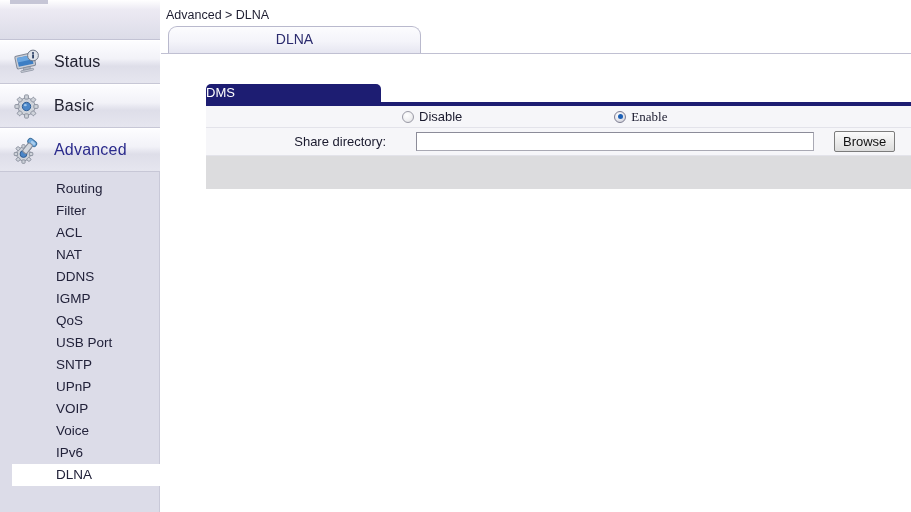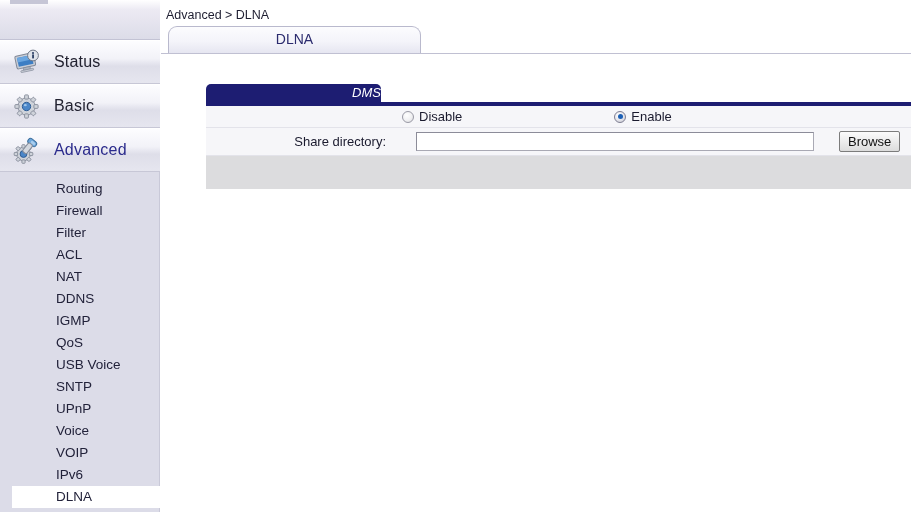--- a/index.html
+++ b/index.html
@@ -171,24 +171,23 @@
   .panel-tab {
     position: absolute;
     left: 0;
     top: 0;
     width: 175px;
     height: 18px;
     background: #1d1d72;
     border-radius: 5px 5px 0 0;
     color: #ffffff;
     font-size: 13px;
-    text-align: right;
+    text-align: left;
     line-height: 18px;
     cursor: pointer;
-    font-style: italic;
   }
   .panel-rule {
     position: absolute;
     left: 0;
     top: 18px;
     right: 0;
     height: 4px;
     background: #1d1d72;
   }
   .panel-body {
@@ -213,21 +212,21 @@
     width: 100%;
   }
   .radio-opt {
     display: flex;
     align-items: center;
     cursor: pointer;
     font-size: 13px;
     color: #1a1a2e;
   }
   .radio-opt.disable-opt { margin-left: 196px; }
-  .radio-opt.enable-opt  { margin-left: 152px; }
+  .radio-opt.enable-opt  { margin-left: 152px; font-family: Liberation Serif, serif; }
   .radio-dot {
     width: 12px;
     height: 12px;
     border-radius: 50%;
     box-sizing: border-box;
     margin-right: 5px;
     background: radial-gradient(circle at 38% 34%, #ffffff 0%, #f0f0f2 55%, #d7d7db 100%);
     border: 1px solid #9a9aa6;
     position: relative;
   }
@@ -267,21 +266,20 @@
     border-top-color: #8c8c99;
     border-left-color: #8c8c99;
     background: #ffffff;
     font-family: "Liberation Sans", sans-serif;
     font-size: 12px;
     padding: 0 3px;
     color: #111;
     outline: none;
   }
   .browse-btn {
-    margin-left: 5px;
     height: 21px;
     padding: 0 8px;
     box-sizing: border-box;
     background: linear-gradient(to bottom, #fbfbfb 0%, #ececec 50%, #dcdcdc 100%);
     border: 1px solid #7c7c7c;
     border-radius: 2px;
     font-family: "Liberation Sans", sans-serif;
     font-size: 13px;
     color: #111;
     cursor: pointer;
@@ -374,32 +372,31 @@
               <rect x="16.6" y="5.2" width="5" height="2.6" rx="1.2" fill="#a8cdee"></rect>
             </g>
           </svg>
         </span>
         <span class="nav-label">Advanced</span>
       </div>
     </div>
 
     <div class="subnav">
       <div class="sub-item"><span>Routing</span></div>
-      <div class="sub-item"><span>Firewall</span></div>
       <div class="sub-item"><span>Filter</span></div>
       <div class="sub-item"><span>ACL</span></div>
       <div class="sub-item"><span>NAT</span></div>
       <div class="sub-item"><span>DDNS</span></div>
       <div class="sub-item"><span>IGMP</span></div>
       <div class="sub-item"><span>QoS</span></div>
-      <div class="sub-item"><span>USB Voice</span></div>
+      <div class="sub-item"><span>USB Port</span></div>
       <div class="sub-item"><span>SNTP</span></div>
       <div class="sub-item"><span>UPnP</span></div>
+      <div class="sub-item"><span>VOIP</span></div>
       <div class="sub-item"><span>Voice</span></div>
-      <div class="sub-item"><span>VOIP</span></div>
       <div class="sub-item"><span>IPv6</span></div>
       <div class="sub-item selected"><span>DLNA</span></div>
     </div>
   </div>
 
   <div class="content">
 
     <div class="breadcrumb">Advanced &gt; DLNA</div>
 
     <div class="page-tabs">

